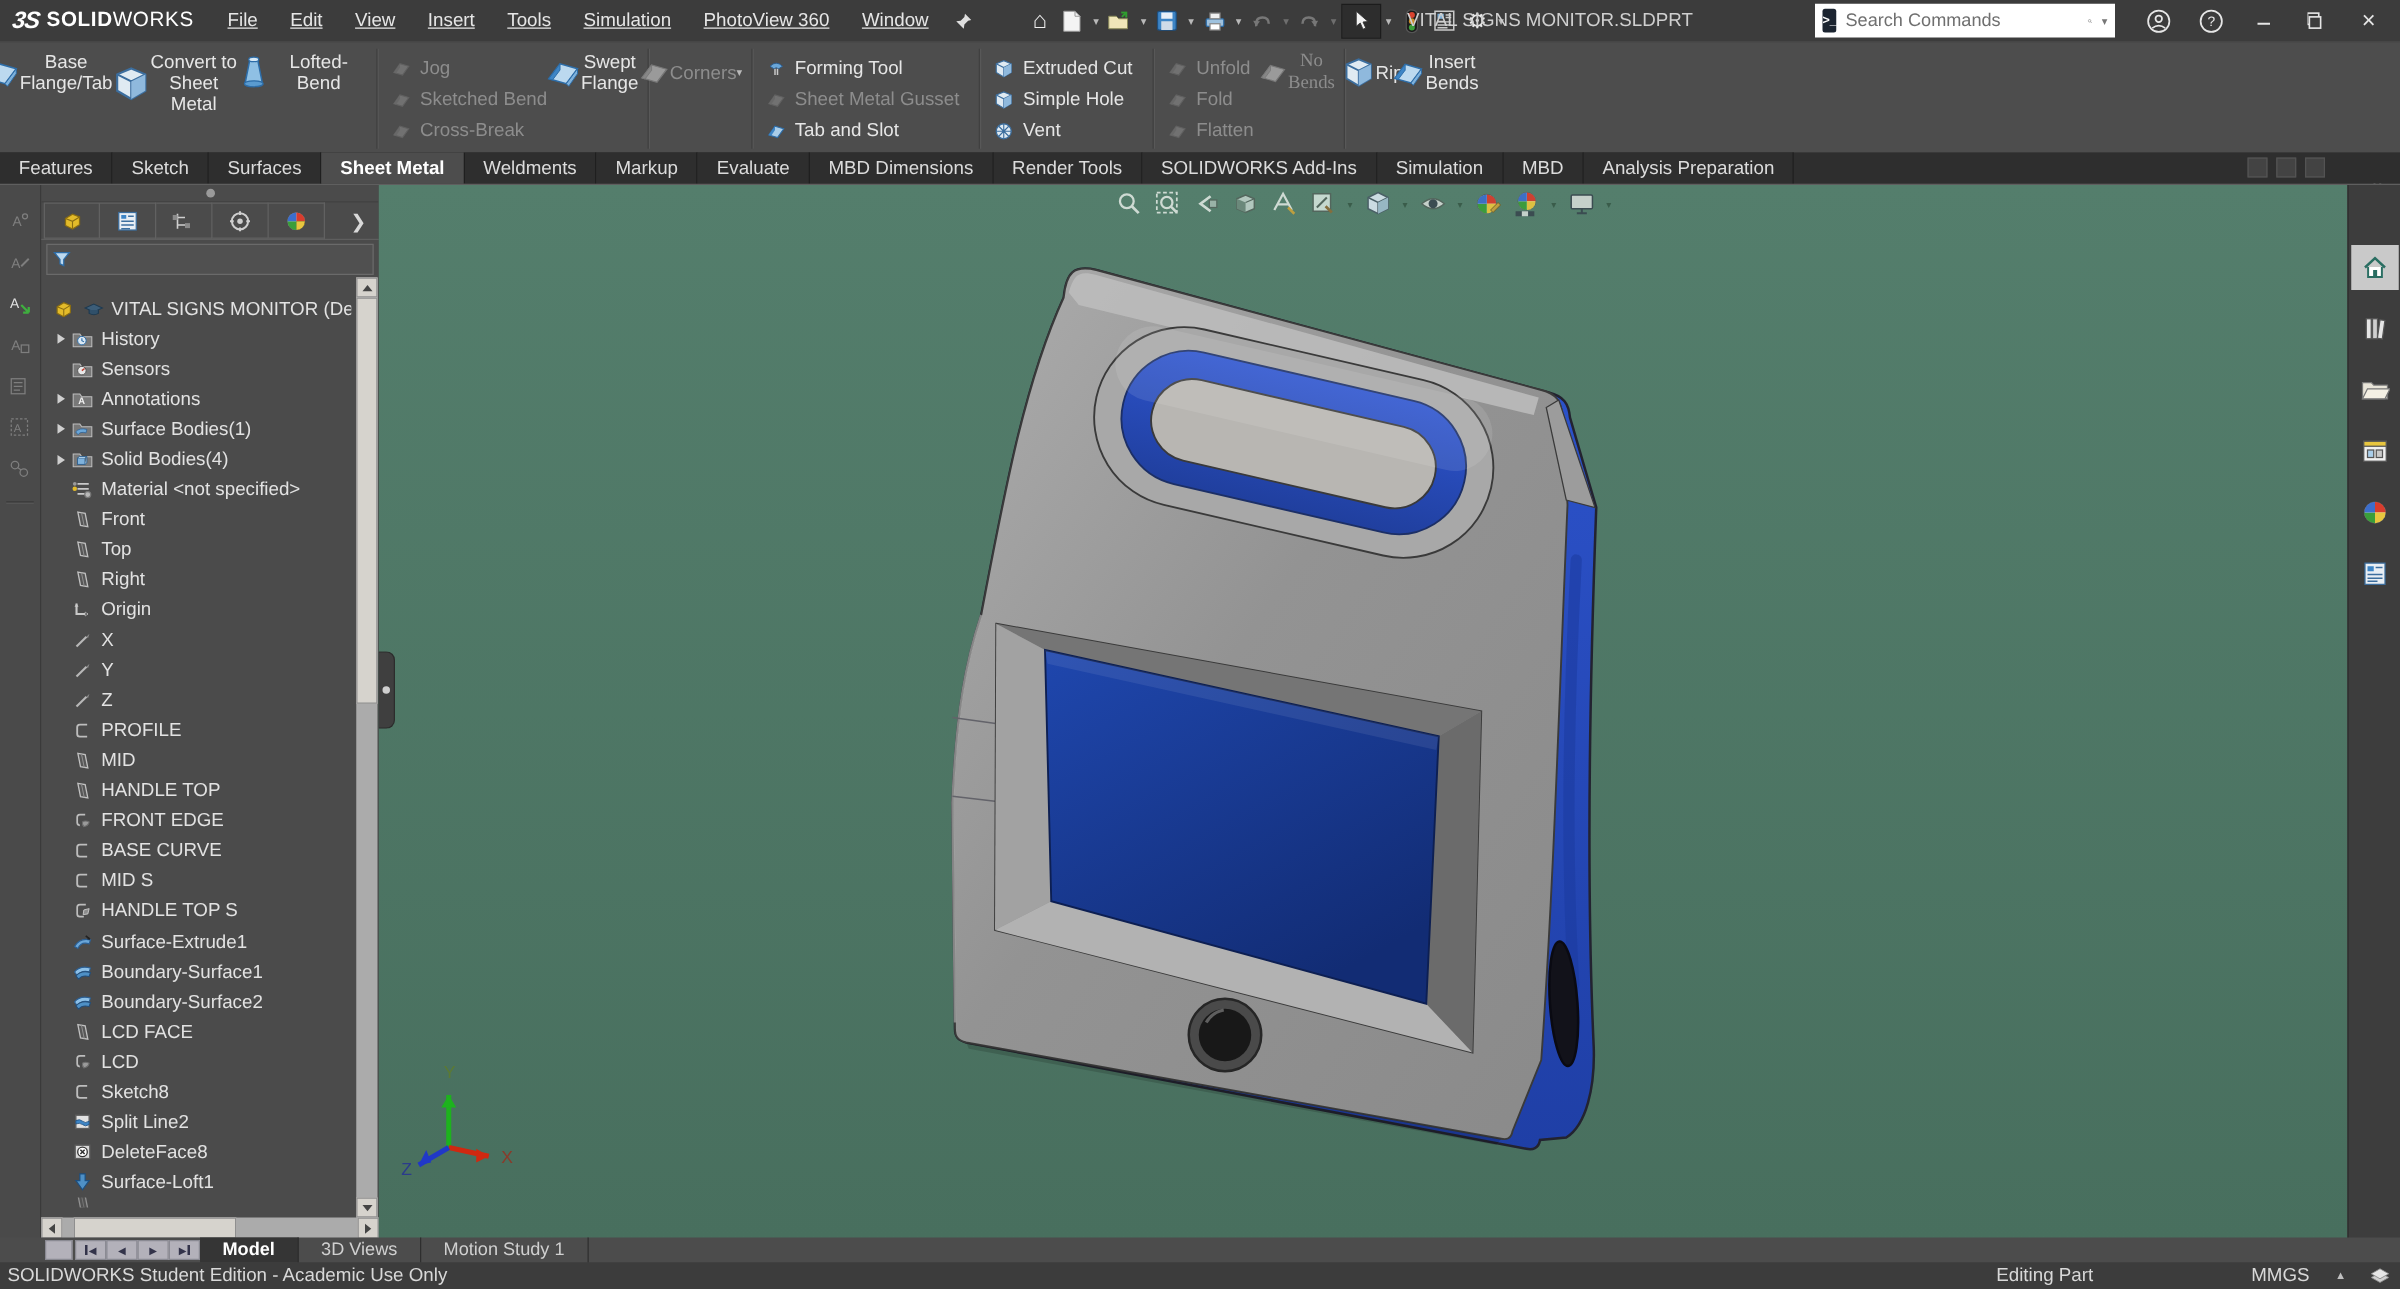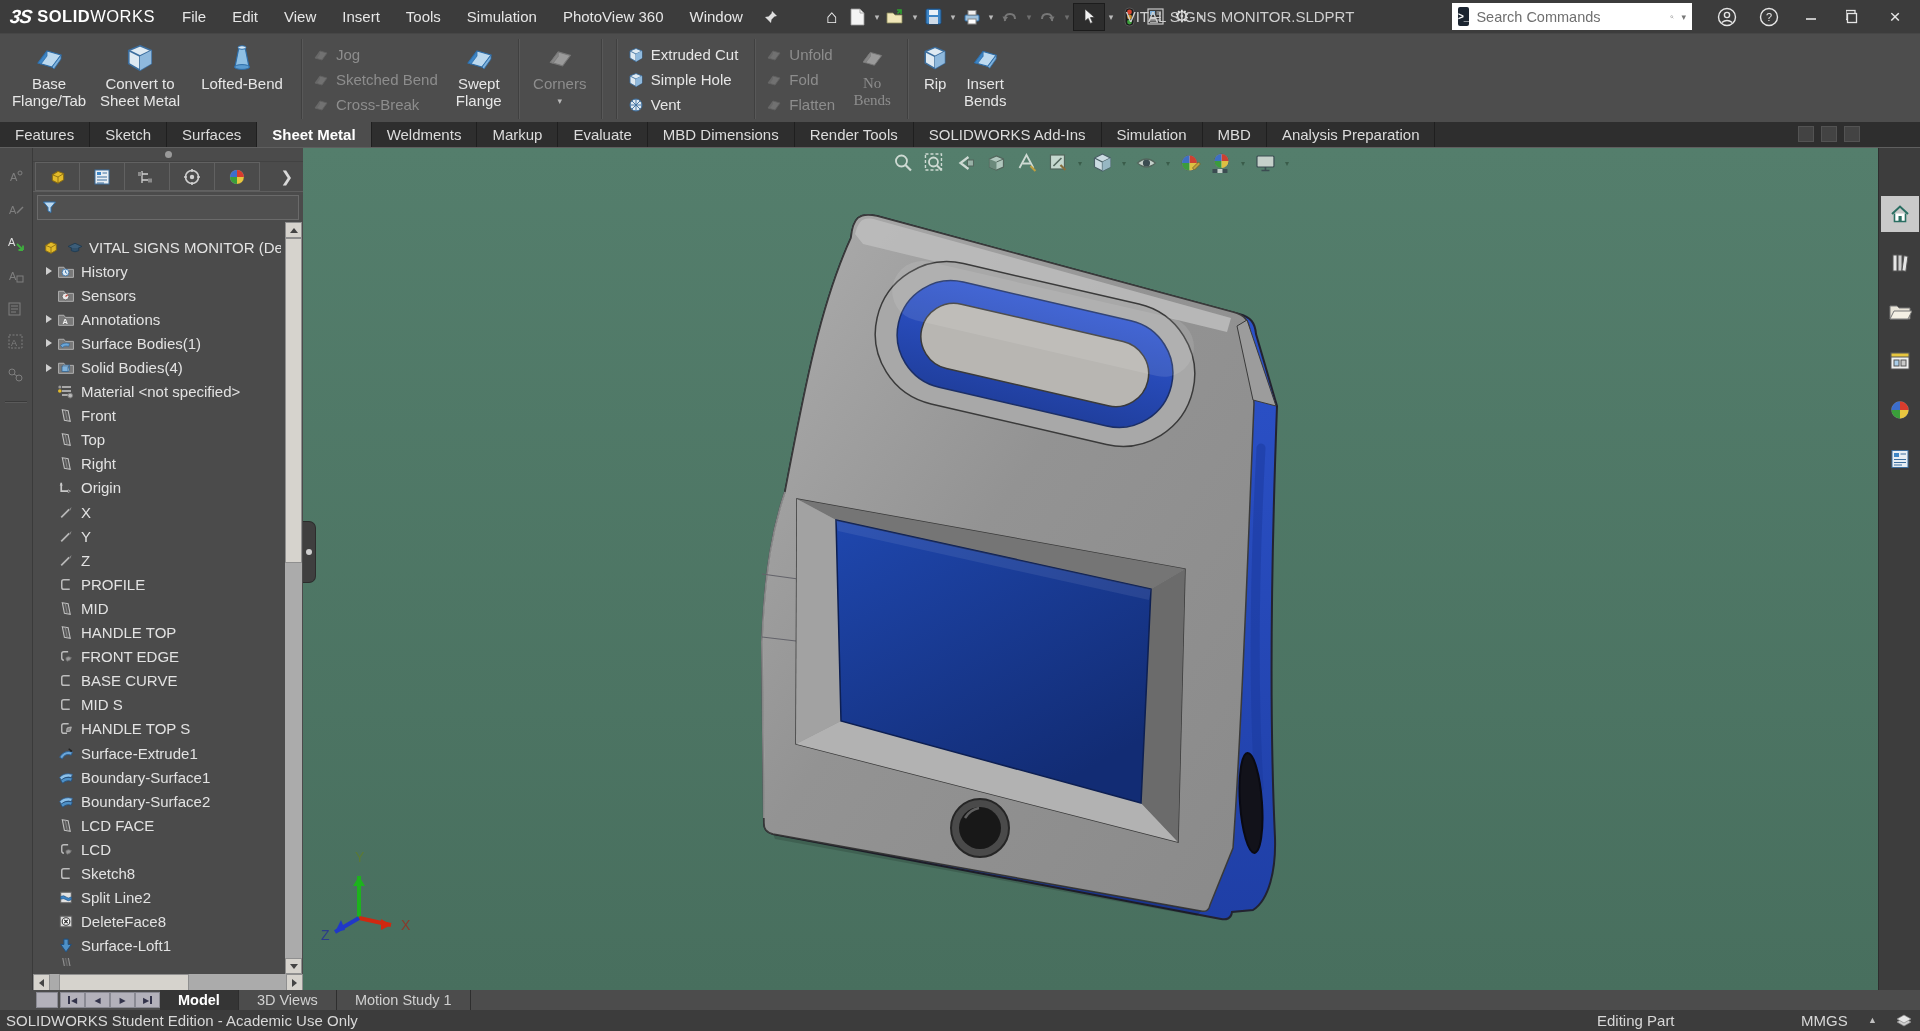--- a/index.html
+++ b/index.html
@@ -8,21 +8,21 @@
   svg { display:block; }
   .hidden-defs { position:absolute; width:0; height:0; overflow:hidden; }
 
   
   .menubar { position:absolute; left:0; top:0; width:1920px; height:33px; background:#3c3c3c;
     display:flex; align-items:center; color:#e6e6e6; font-size:15px; }
   .logo { display:flex; align-items:center; gap:6px; padding:0 14px 0 10px; }
   .logo-mark { font-style:italic; font-weight:bold; font-size:19px; letter-spacing:-1px; color:#fff; transform:skewX(-8deg); }
   .logo-text { font-size:16.5px; letter-spacing:.5px; color:#fff; }
   .logo-text b { font-weight:bold; }
-  .menus { display:flex; align-items:center; }
+  .menus { display:flex; align-items:center;text-decoration:underline; }
   .menu-item { padding:0 13px; height:33px; line-height:33px; cursor:default; }
   .pin { margin:0 8px; opacity:.95; }
   .qtb { display:flex; align-items:center; gap:2px; margin-left:34px; }
   .qbtn { width:24px; height:26px; display:flex; align-items:center; justify-content:center; }
   .qcaret { font-size:9px; color:#b9b9b9; width:10px; text-align:center; }
   .qbtn.disabled { opacity:.4; }
   .qbtn.pressed { background:#2d2d2d; outline:1px solid #1c1c1c; width:30px; }
   .doc-title { position:absolute; left:1060px; top:0; width:360px; height:33px; line-height:33px;
     text-align:center; color:#cfcfcf; font-size:15px; white-space:nowrap; }
   .searchbox { position:absolute; right:228px; top:3px; width:240px; height:27px; background:#fff;
@@ -32,21 +32,21 @@
   .searchbox input { flex:1; border:none; outline:none; font-size:14.5px; color:#444; background:transparent;
     font-family:"Liberation Sans", sans-serif; }
   .searchbox input::placeholder { color:#6f6f6f; opacity:1; }
   .search-caret { font-size:9px; color:#777; }
   .win-icons { position:absolute; right:10px; top:0; height:33px; display:flex; align-items:center; gap:12px; }
   .win-icons > span { width:30px; height:33px; display:flex; align-items:center; justify-content:center; color:#e6e6e6; }
 
   
   .ribbon { position:absolute; left:0; top:33px; width:1920px; height:89px; background:#4d4d4d;
     display:flex; align-items:flex-start; padding:5px 0 0 8px; border-top:1px solid #464646; }
-  .bigbtn { display:flex; flex-direction:column; align-items:center; justify-content:center;
+  .bigbtn { display:flex; flex-direction:row; align-items:center; justify-content:flex-end;
     color:#e6e6e6; font-size:15px; line-height:17px; text-align:center; padding-top:2px; }
   .bigbtn .bicon { height:34px; display:flex; align-items:center; }
   .bigbtn.disabled { color:#8d8d8d; }
   .vsep { width:1px; height:80px; background:#404040; box-shadow:1px 0 0 #585858; margin:0 7px; }
   .rcol { display:flex; flex-direction:column; padding-top:3px; }
   .rbtn { height:25px; display:flex; align-items:center; gap:7px; padding:0 9px 0 4px;
     color:#e6e6e6; font-size:15px; white-space:nowrap; }
   .rbtn.disabled { color:#8d8d8d; }
   .rbtn.disabled svg { opacity:.45; }
   .ribbon-collapse { position:absolute; right:14px; top:105px; color:#b5b5b5; font-size:14px; font-weight:bold; }
@@ -442,20 +442,41 @@
   <div class="bigbtn disabled" style="width:68px;">
     <span class="bicon">
         <svg width="26" height="26" viewBox="0 0 30 30">
           <use href="#sy-sheet-big-gray"></use>
         </svg>
       </span>
     <span>Corners</span>
     <span class="qcaret" style="margin-top:1px;">▾</span>
   </div>
   <div class="vsep"></div>
+  <div class="rcol">
+    <div class="rbtn">
+      <svg width="16" height="16" viewBox="0 0 16 16">
+          <path d="M3,6 Q8,1 13,6 L10,8 Q8,6.5 6,8 Z" fill="#6aa6d8" stroke="#2c5f93" stroke-width="0.8"></path>
+          <path d="M7,8 L7,13 M9,8 L9,13" stroke="#c9c9c9" stroke-width="1.2"></path>
+        </svg>
+      <span>Forming Tool</span>
+    </div>
+    <div class="rbtn disabled">
+        <svg width="16" height="16">
+          <use href="#sy-sheet-sm-gray"></use>
+        </svg>
+        <span>Sheet Metal Gusset</span>
+      </div>
+    <div class="rbtn">
+        <svg width="16" height="16">
+          <use href="#sy-sheet-sm"></use>
+        </svg>
+        <span>Tab and Slot</span>
+      </div>
+  </div>
   <div class="vsep"></div>
   <div style="display:flex;">
     <div class="rcol">
       <div class="rbtn">
           <svg width="16" height="16">
             <use href="#sy-cube-sm"></use>
           </svg>
           <span>Extruded Cut</span>
         </div>
       <div class="rbtn">

